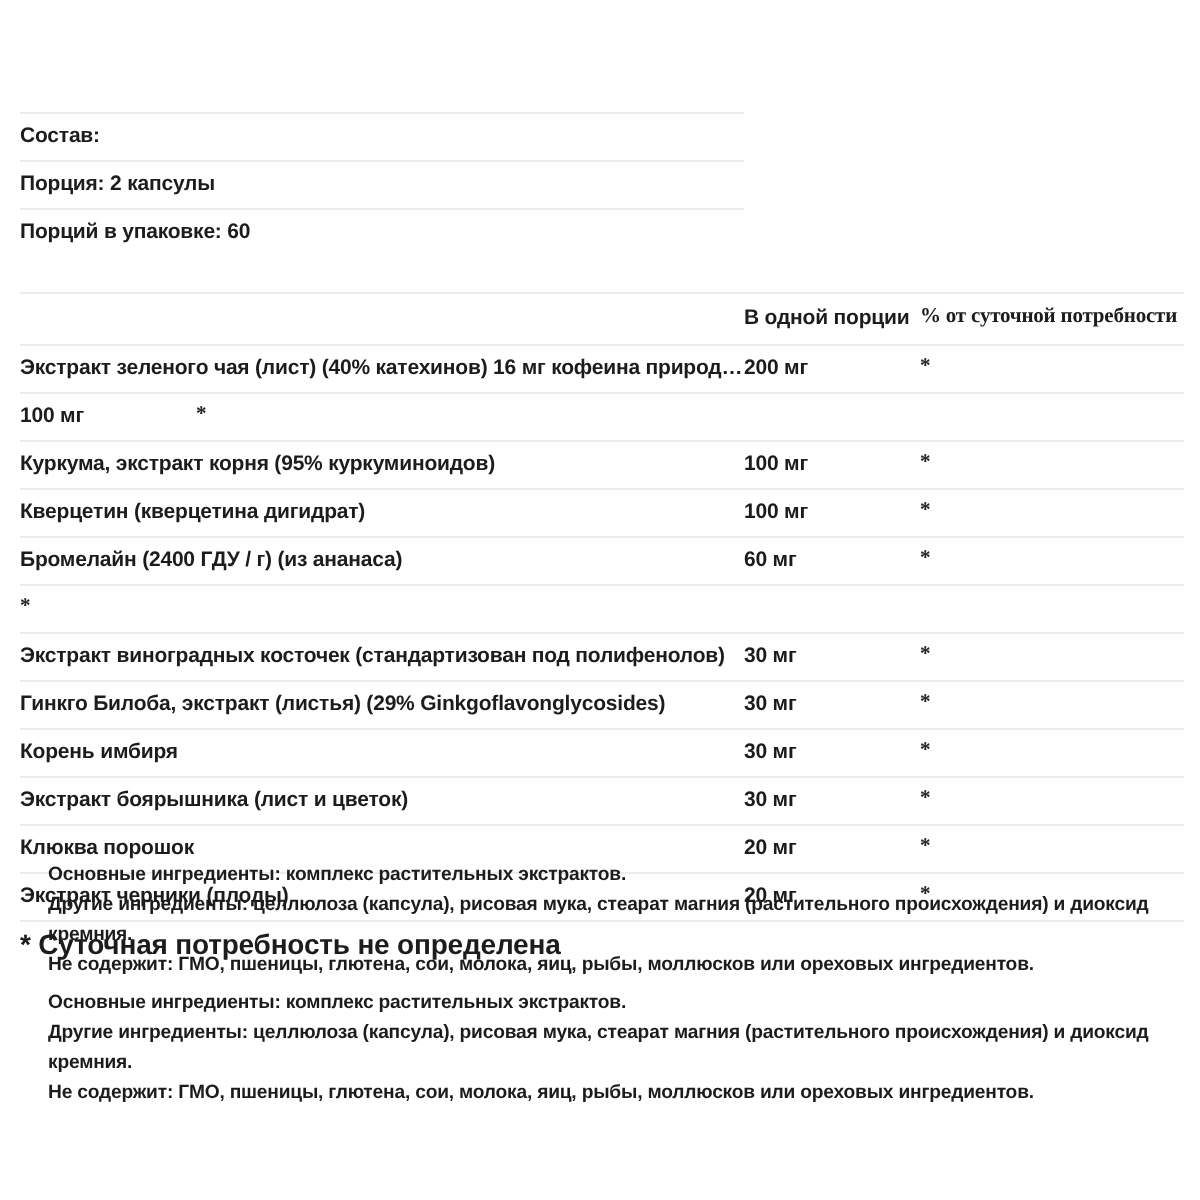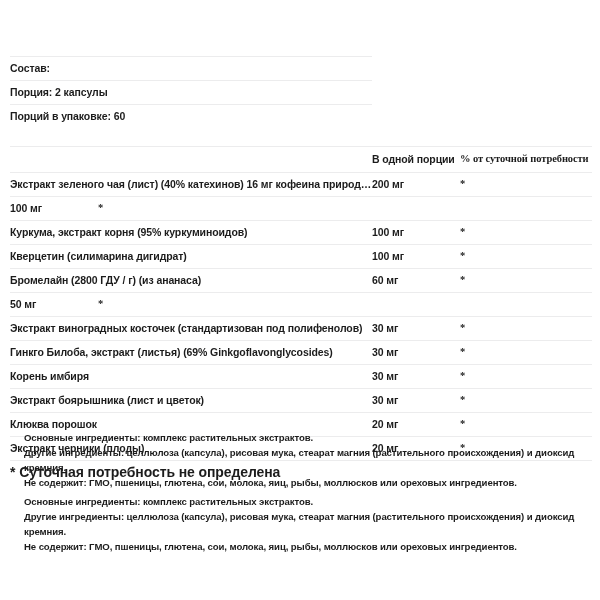--- a/index.html
+++ b/index.html
@@ -151,44 +151,43 @@
       <span class="dv">*</span>
     </div>
 
     <div class="row long">
       <span class="label">Куркума, экстракт корня (95% куркуминоидов)</span>
       <span class="amount">100 мг</span>
       <span class="dv">*</span>
     </div>
 
     <div class="row long">
-      <span class="label">Кверцетин (силимарина дигидрат)</span>
+      <span class="label">Кверцетин (кверцетина дигидрат)</span>
       <span class="amount">100 мг</span>
       <span class="dv">*</span>
     </div>
 
     <div class="row long">
-      <span class="label">Бромелайн (2800 ГДУ / г) (из ананаса)</span>
+      <span class="label">Бромелайн (2400 ГДУ / г) (из ананаса)</span>
       <span class="amount">60 мг</span>
       <span class="dv">*</span>
     </div>
 
     <div class="row long">
-      <span class="amount">50 мг</span>
       <span class="dv">*</span>
     </div>
 
     <div class="row long">
       <span class="label">Экстракт виноградных косточек (стандартизован под полифенолов)</span>
       <span class="amount">30 мг</span>
       <span class="dv">*</span>
     </div>
 
     <div class="row long">
-      <span class="label">Гинкго Билоба, экстракт (листья) (69% Ginkgoflavonglycosides)</span>
+      <span class="label">Гинкго Билоба, экстракт (листья) (29% Ginkgoflavonglycosides)</span>
       <span class="amount">30 мг</span>
       <span class="dv">*</span>
     </div>
 
     <div class="row long">
       <span class="label">Корень имбиря</span>
       <span class="amount">30 мг</span>
       <span class="dv">*</span>
     </div>
 

